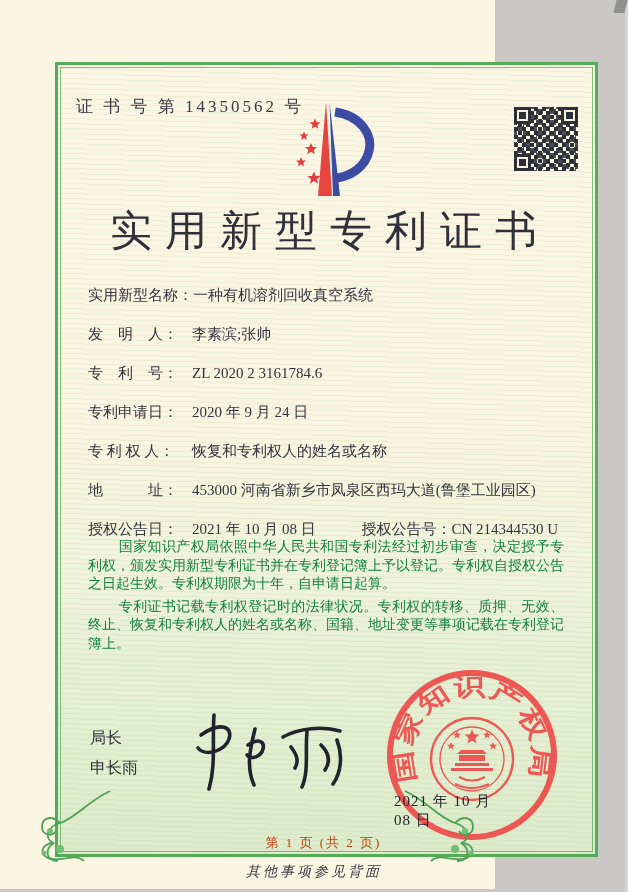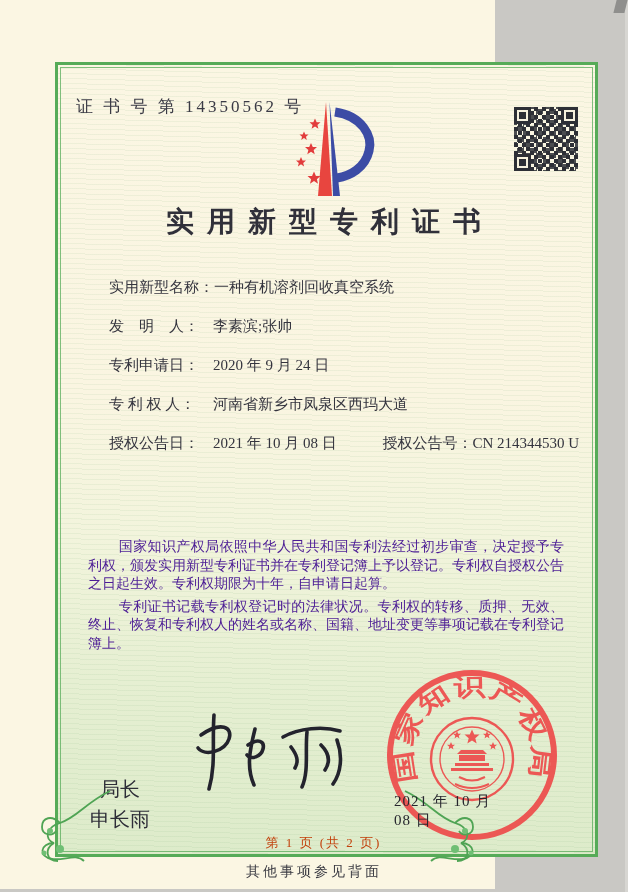--- a/index.html
+++ b/index.html
@@ -38,46 +38,46 @@
   
   .flourish{position:absolute;width:84px;height:84px;}
   .flourish.bl{left:30px;bottom:18px;}
   .flourish.br{right:10px;bottom:18px;transform:scaleX(-1);}
   
   .cert-no{
     position:absolute;left:76px;top:95px;font-size:17px;color:#3a3a45;letter-spacing:3px;
   }
   .title{
     position:absolute;left:55px;top:203px;width:537px;text-align:center;
-    font-size:28px;font-weight:700;color:#30303a;letter-spacing:13px;text-indent:13px;
+    font-size:42px;font-weight:400;color:#30303a;letter-spacing:13px;text-indent:13px;
   }
   .fields{
-    position:absolute;left:88px;top:276px;width:480px;color:#34343e;font-size:15px;margin-left:21px;
+    position:absolute;left:88px;top:284px;width:480px;color:#34343e;font-size:15px;
   }
   .field-row{height:22px;line-height:22px;margin-bottom:17px;white-space:nowrap;}
   .field-label{display:inline-block;min-width:104px;}
   .grant-no{margin-left:42px;}
   .paras{
-    position:absolute;left:88px;top:538px;width:476px;color:#4c1d95;
+    position:absolute;left:88px;top:538px;width:476px;color:#15803d;
     font-size:14px;line-height:18.5px;text-align:justify;
   }
   .paras p{margin:0 0 4px 0;text-indent:2.2em;}
-  .officer{position:absolute;left:90px;top:774px;font-size:20px;color:#2e2e38;line-height:30px;text-align:center;}
+  .officer{position:absolute;left:90px;top:723px;font-size:16px;color:#2e2e38;line-height:30px;}
   .sig-svg{position:absolute;left:185px;top:703px;}
   .seal-svg{position:absolute;left:384px;top:667px;opacity:0.9;}
   .seal-date{
     position:absolute;left:394px;top:792px;font-size:15px;color:#26262e;letter-spacing:1px;z-index:5;
   }
   .page-no{
     position:absolute;left:55px;top:834px;width:537px;text-align:center;
     font-size:13px;color:#c2410c;letter-spacing:2px;
   }
   .back-note{
     position:absolute;left:0;top:863px;width:628px;text-align:center;
-    font-size:14px;color:#3a3a42;letter-spacing:3px;
+    font-size:14px;color:#3a3a42;letter-spacing:3px;font-style:italic;
   }
   
   .qr{
     position:absolute;left:514px;top:107px;width:64px;height:64px;
     background:
       repeating-conic-gradient(#2d2f36 0% 25%,transparent 0% 50%) 0 0/8px 8px,
       repeating-conic-gradient(rgba(45,47,54,0.85) 0% 25%,transparent 0% 50%) 3px 2px/13px 11px;
   }
   .qr .finder{position:absolute;width:11px;height:11px;border:3px solid #2d2f36;background:#f6f1de;}
   .qr .finder::after{content:"";position:absolute;inset:2px;background:#2d2f36;}
@@ -119,24 +119,30 @@
   <div class="title">实用新型专利证书</div>
 
   <div class="fields">
     <div class="field-row">
       <span class="field-label">实用新型名称：</span><span>一种有机溶剂回收真空系统</span>
     </div>
     <div class="field-row">
       <span class="field-label">发　明　人：</span><span>李素滨;张帅</span>
     </div>
     <div class="field-row">
+      <span class="field-label">专　利　号：</span><span>ZL 2020 2 3161784.6</span>
+    </div>
+    <div class="field-row">
       <span class="field-label">专利申请日：</span><span>2020 年 9 月 24 日</span>
     </div>
     <div class="field-row">
-      <span class="field-label">专 利 权 人：</span><span>河南省新乡市凤泉区西玛大道</span>
+      <span class="field-label">专 利 权 人：</span><span>恢复和专利权人的姓名或名称</span>
+    </div>
+    <div class="field-row">
+      <span class="field-label">地　　　址：</span><span>453000 河南省新乡市凤泉区西玛大道(鲁堡工业园区)</span>
     </div>
     <div class="field-row">
       <span class="field-label">授权公告日：</span><span>2021 年 10 月 08 日</span>
       <span class="grant-no">授权公告号：</span><span>CN 214344530 U</span>
     </div>
   </div>
 
   <div class="paras">
     <p>国家知识产权局依照中华人民共和国专利法经过初步审查，决定授予专利权，颁发实用新型专利证书并在专利登记簿上予以登记。专利权自授权公告之日起生效。专利权期限为十年，自申请日起算。</p>
     <p>专利证书记载专利权登记时的法律状况。专利权的转移、质押、无效、终止、恢复和专利权人的姓名或名称、国籍、地址变更等事项记载在专利登记簿上。</p>

